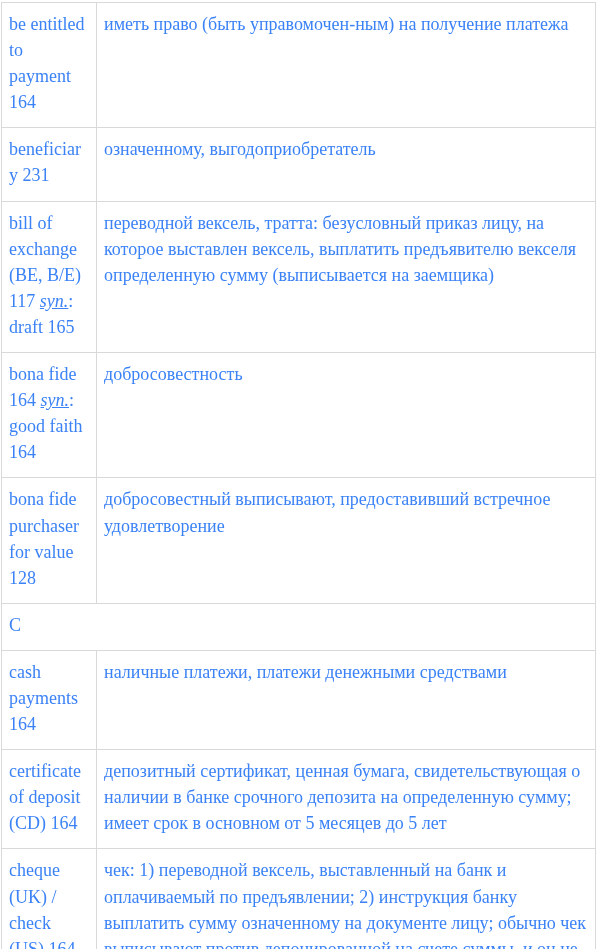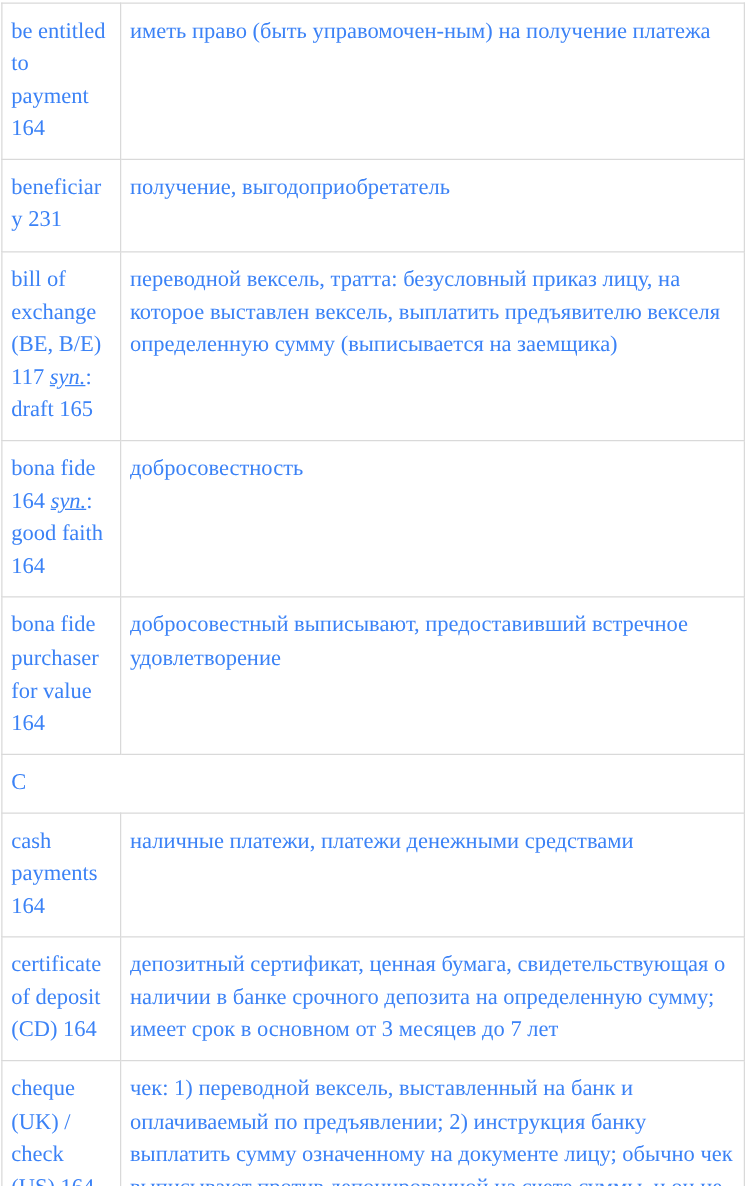--- a/index.html
+++ b/index.html
@@ -49,44 +49,44 @@
       <col class="col-term">
       <col class="col-def">
     </colgroup>
     <tbody id="glossary-body">
         <tr>
           <td class="term-cell"><span>be entitled to payment 164</span></td>
           <td class="def-cell">иметь право (быть управомочен-ным) на получение платежа</td>
         </tr>
         <tr>
           <td class="term-cell"><span>beneficiary 231</span></td>
-          <td class="def-cell">получение, выгодоприобретатель</td>
+          <td class="def-cell">означенному, выгодоприобретатель</td>
         </tr>
         <tr>
           <td class="term-cell"><span>bill of exchange (BE, B/E) 117 </span><i class="syn">syn.</i><span>: draft 165</span></td>
           <td class="def-cell">переводной вексель, тратта: безусловный приказ лицу, на которое выставлен вексель, выплатить предъявителю векселя определенную сумму (выписывается на заемщика)</td>
         </tr>
         <tr>
           <td class="term-cell"><span>bona fide 164 </span><i class="syn">syn.</i><span>: good faith 164</span></td>
           <td class="def-cell">добросовестность</td>
         </tr>
         <tr>
-          <td class="term-cell"><span>bona fide purchaser for value 164</span></td>
+          <td class="term-cell"><span>bona fide purchaser for value 128</span></td>
           <td class="def-cell">добросовестный выписывают, предоставивший встречное удовлетворение</td>
         </tr>
         <tr>
           <td colspan="2" class="section-cell">C</td>
         </tr>
         <tr>
           <td class="term-cell"><span>cash payments 164</span></td>
           <td class="def-cell">наличные платежи, платежи денежными средствами</td>
         </tr>
         <tr>
           <td class="term-cell"><span>certificate of deposit (CD) 164</span></td>
-          <td class="def-cell">депозитный сертификат, ценная бумага, свидетельствующая о наличии в банке срочного депозита на определенную сумму; имеет срок в основном от 3 месяцев до 7 лет</td>
+          <td class="def-cell">депозитный сертификат, ценная бумага, свидетельствующая о наличии в банке срочного депозита на определенную сумму; имеет срок в основном от 5 месяцев до 5 лет</td>
         </tr>
         <tr>
           <td class="term-cell"><span>cheque (UK) / check (US) 164</span></td>
           <td class="def-cell">чек: 1) переводной вексель, выставленный на банк и оплачиваемый по предъявлении; 2) инструкция банку выплатить сумму означенному на документе лицу; обычно чек выписывают против депонированной на счете суммы, и он не может быть отозван и не требует акцепта</td>
         </tr>
       </tbody>
   </table>
 </div>
 
 </body></html>

